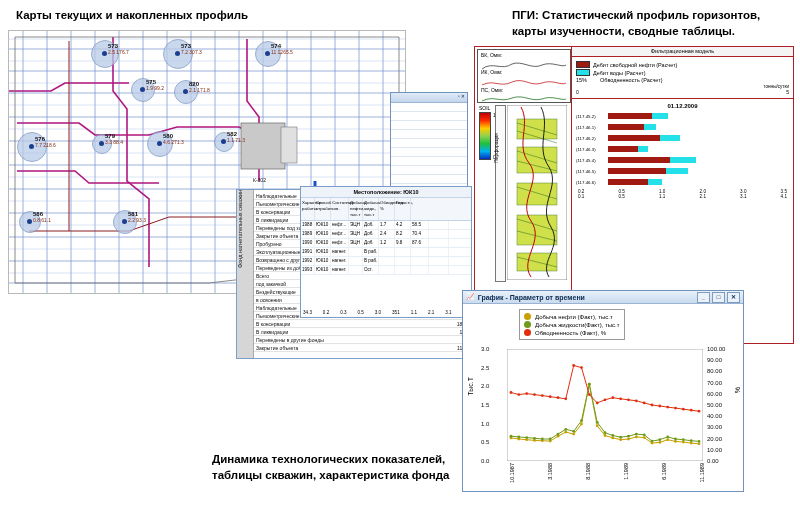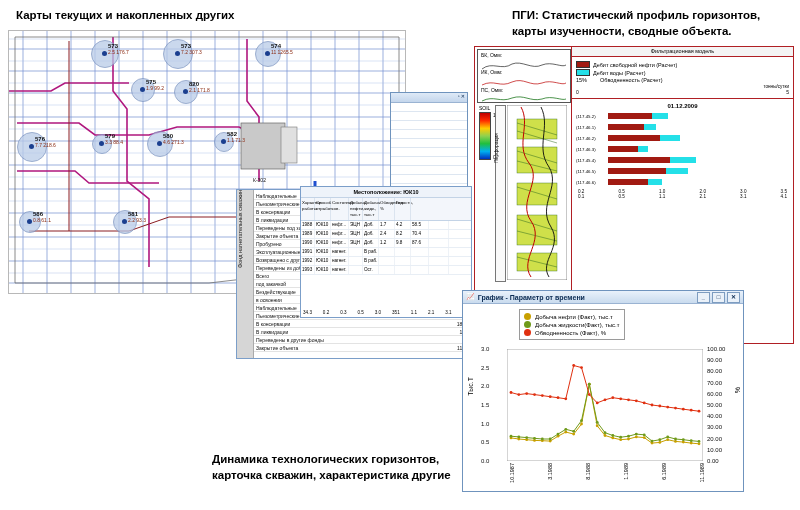--- a/index.html
+++ b/index.html
@@ -92,27 +92,27 @@
   .ylab{position:absolute;writing-mode:vertical-rl;transform:rotate(180deg);
         font-size:7px;}
   .xtick{position:absolute;writing-mode:vertical-rl;transform:rotate(180deg);
          font-size:5.5px;}
 
   .tiny{font-size:5px;}
 </style>
 </head>
 <body>
 
-<div class="abs caption" style="left:16px;top:8px;">Карты текущих и накопленных других</div>
+<div class="abs caption" style="left:16px;top:8px;">Карты текущих и накопленных профиль</div>
 
 <div class="abs caption" style="left:512px;top:8px;">ПГИ: Статистический профиль горизонтов,</div>
-<div class="abs caption" style="left:512px;top:24px;">карты изученности, сводные объекта.</div>
-
-<div class="abs caption" style="left:212px;top:452px;">Динамика технологических горизонтов,</div>
-<div class="abs caption" style="left:212px;top:468px;">карточка скважин, характеристика другие</div>
+<div class="abs caption" style="left:512px;top:24px;">карты изученности, сводные таблицы.</div>
+
+<div class="abs caption" style="left:212px;top:452px;">Динамика технологических показателей,</div>
+<div class="abs caption" style="left:212px;top:468px;">таблицы скважин, характеристика фонда</div>
 
 <div id="map-panel" class="abs">
   <svg id="map-svg" width="396" height="262">
 
     <g stroke="#5a79c8" stroke-width="0.7" fill="none" opacity="0.85">
       <path d="M0 18 H396"></path>
         <path d="M0 40 H396"></path>
         <path d="M0 62 H396"></path>
       <path d="M0 86 H396"></path>
         <path d="M0 110 H396"></path>

